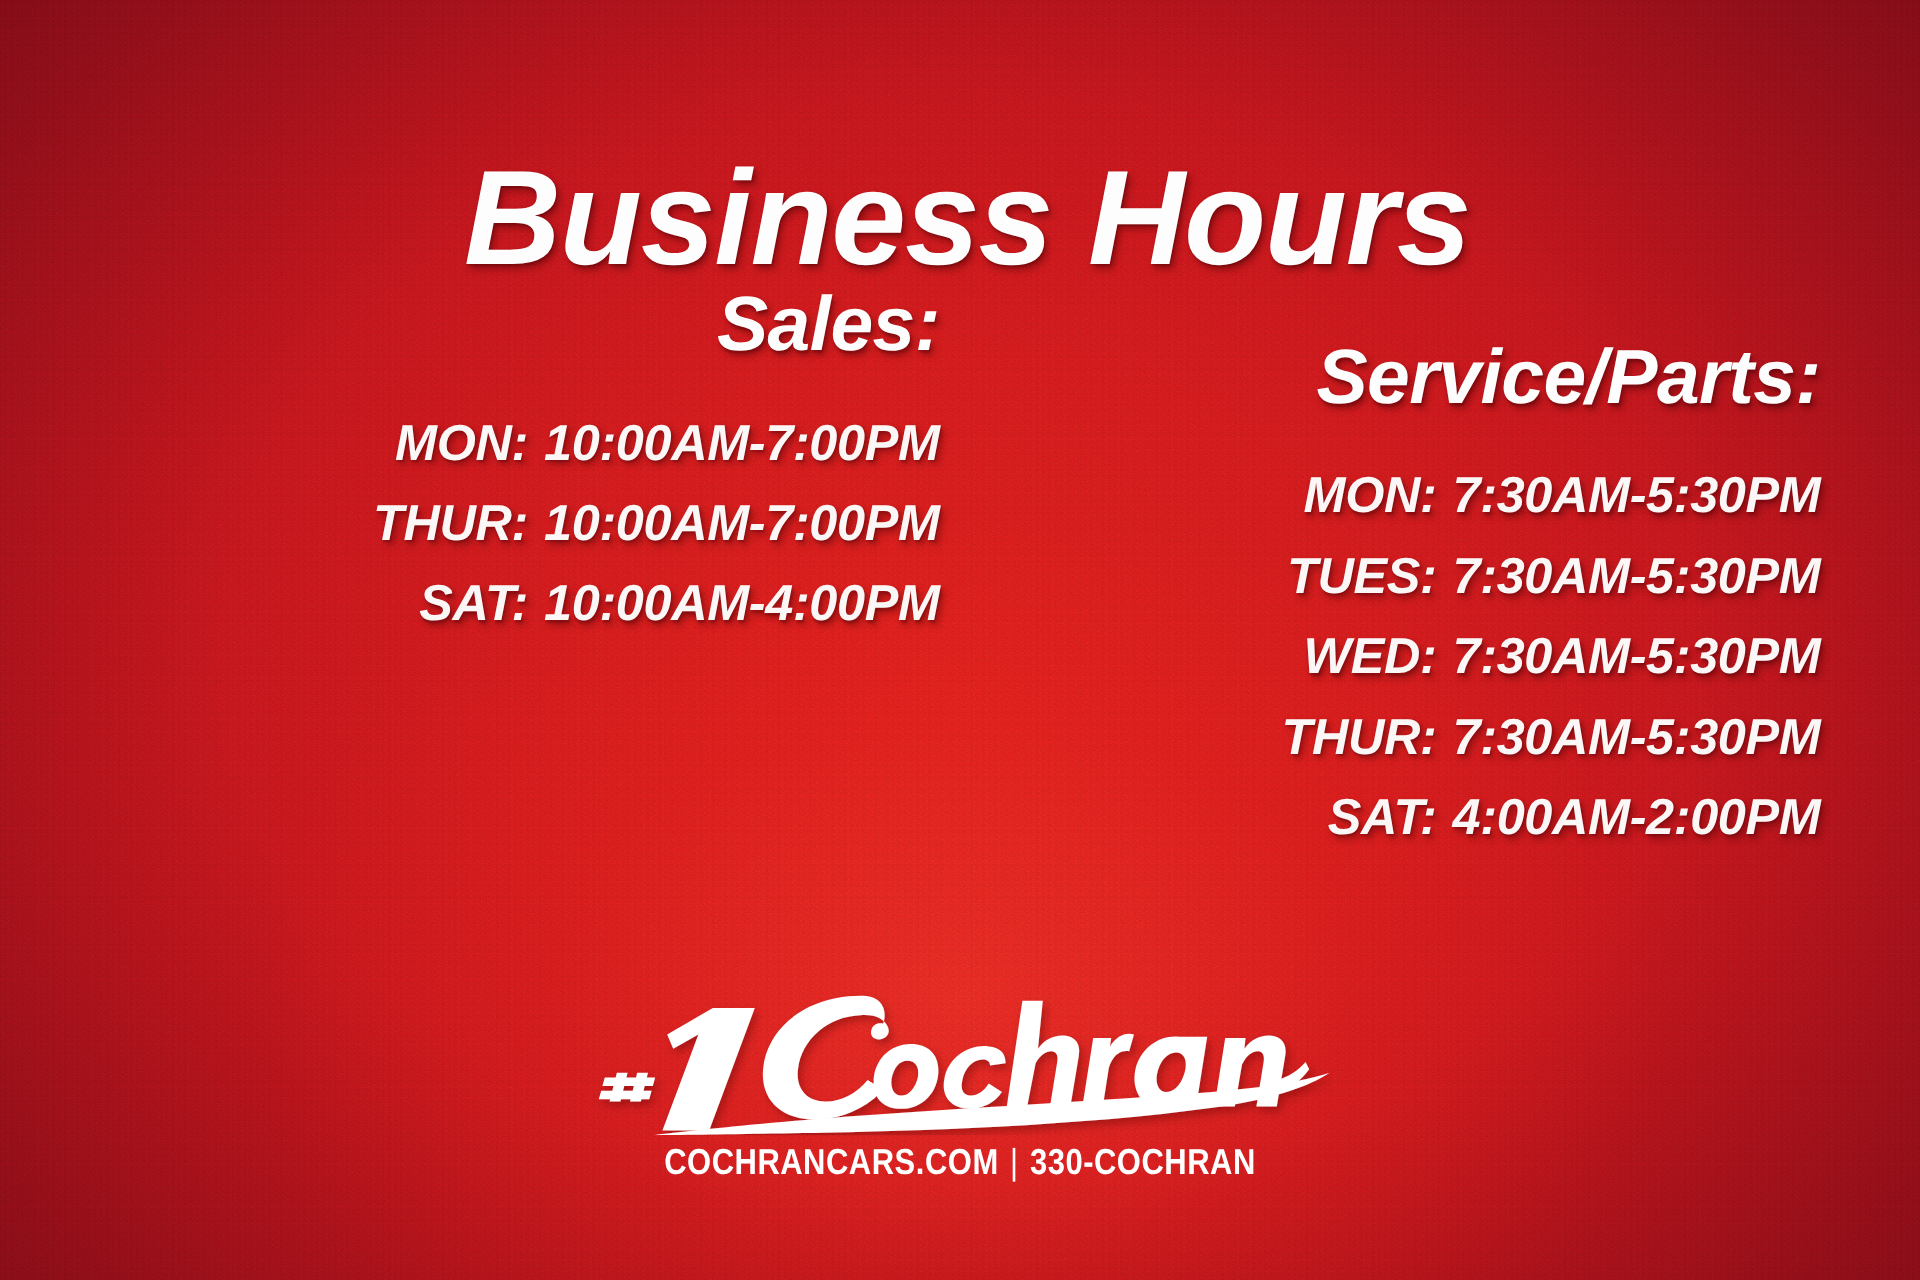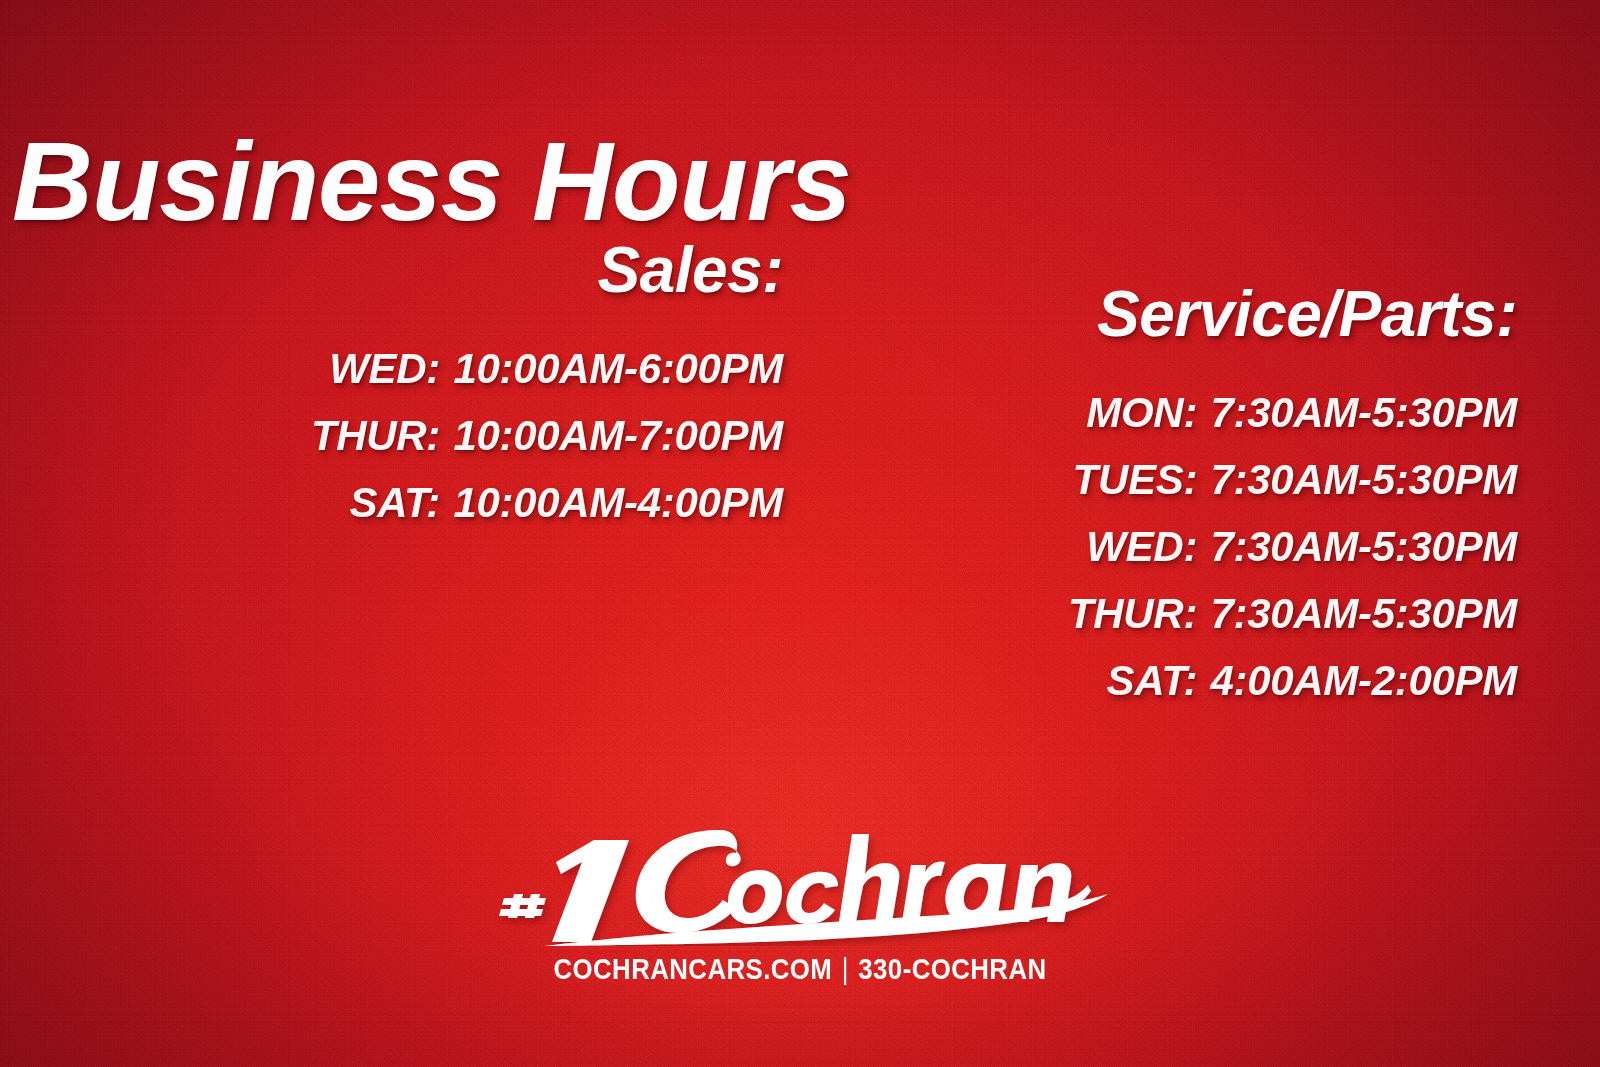--- a/index.html
+++ b/index.html
@@ -75,21 +75,21 @@
 
   .shadowed {
     text-shadow: 3px 4px 6px rgba(70,0,5,0.42), 1px 2px 2px rgba(80,0,6,0.35);
   }
 
   #title {
     position: absolute;
     top: 48px;
     left: 12px;
     right: 0;
-    text-align: left;
+    text-align: center;
     color: #fdfdfd;
     font-size: 112px;
     font-weight: bold;
     font-style: italic;
     letter-spacing: -1px;
     line-height: 1.05;
     white-space: nowrap;
   }
 
   #columns {
@@ -178,22 +178,22 @@
   <div id="content">
 
     <h1 id="title" class="shadowed">Business Hours</h1>
 
     <div id="columns">
 
       <div class="column sales">
         <div class="col-head shadowed">Sales:</div>
         <ul class="hours-list">
           <li class="hours-row shadowed">
-            <span class="day">WED:</span>
-            <span class="time">10:00AM-6:00PM</span>
+            <span class="day">MON:</span>
+            <span class="time">10:00AM-7:00PM</span>
           </li>
           <li class="hours-row shadowed">
             <span class="day">THUR:</span>
             <span class="time">10:00AM-7:00PM</span>
           </li>
           <li class="hours-row shadowed">
             <span class="day">SAT:</span>
             <span class="time">10:00AM-4:00PM</span>
           </li>
         </ul>

